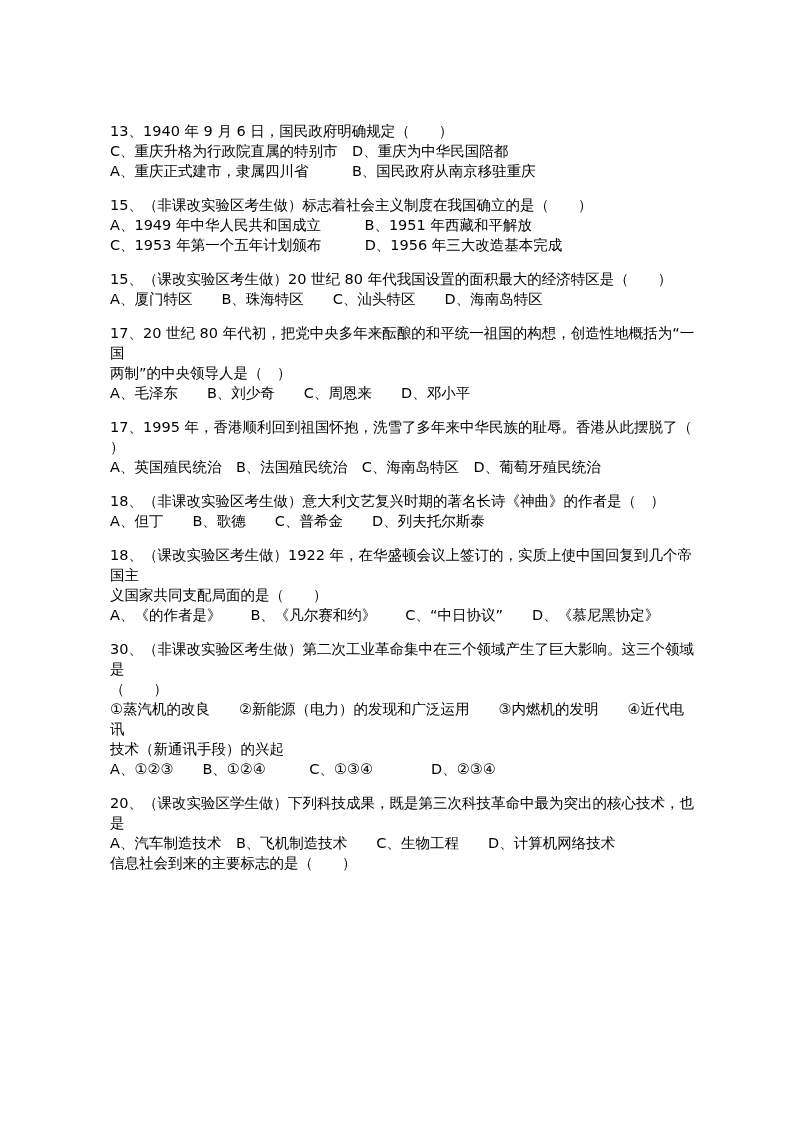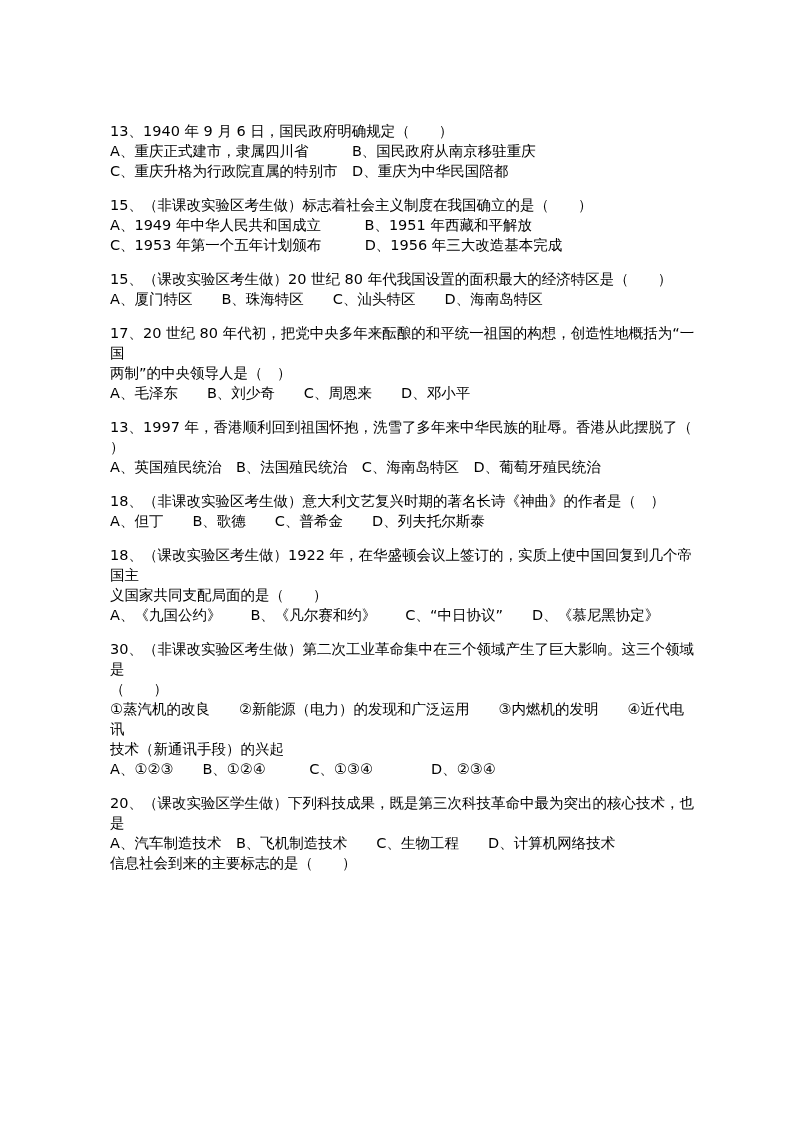--- a/index.html
+++ b/index.html
@@ -28,22 +28,22 @@
     min-height: 20px;
   }
 </style>
 </head>
 <body>
 
 <div class="page">
 
   <div class="question">
     <div class="line">13、1940 年 9 月 6 日，国民政府明确规定（　　）</div>
+    <div class="line">C、重庆升格为行政院直属的特别市　D、重庆为中华民国陪都</div>
     <div class="line">A、重庆正式建市，隶属四川省　　　B、国民政府从南京移驻重庆</div>
-    <div class="line">C、重庆升格为行政院直属的特别市　D、重庆为中华民国陪都</div>
   </div>
 
 
   <div class="question">
     <div class="line">15、（非课改实验区考生做）标志着社会主义制度在我国确立的是（　　）</div>
     <div class="line">A、1949 年中华人民共和国成立　　　B、1951 年西藏和平解放</div>
     <div class="line">C、1953 年第一个五年计划颁布　　　D、1956 年三大改造基本完成</div>
   </div>
 
   <div class="question">
@@ -51,34 +51,34 @@
     <div class="line">A、厦门特区　　B、珠海特区　　C、汕头特区　　D、海南岛特区</div>
   </div>
 
   <div class="question">
     <div class="line">17、20 世纪 80 年代初，把党中央多年来酝酿的和平统一祖国的构想，创造性地概括为“一国</div>
     <div class="line">两制”的中央领导人是（　）</div>
     <div class="line">A、毛泽东　　B、刘少奇　　C、周恩来　　D、邓小平</div>
   </div>
 
   <div class="question">
-    <div class="line">13、1997 年，香港顺利回到祖国怀抱，洗雪了多年来中华民族的耻辱。香港从此摆脱了（</div>
+    <div class="line">17、1995 年，香港顺利回到祖国怀抱，洗雪了多年来中华民族的耻辱。香港从此摆脱了（</div>
     <div class="line">）</div>
     <div class="line">A、英国殖民统治　B、法国殖民统治　C、海南岛特区　D、葡萄牙殖民统治</div>
   </div>
 
   <div class="question">
     <div class="line">18、（非课改实验区考生做）意大利文艺复兴时期的著名长诗《神曲》的作者是（　）</div>
     <div class="line">A、但丁　　B、歌德　　C、普希金　　D、列夫托尔斯泰</div>
   </div>
 
   <div class="question">
     <div class="line">18、（课改实验区考生做）1922 年，在华盛顿会议上签订的，实质上使中国回复到几个帝国主</div>
     <div class="line">义国家共同支配局面的是（　　）</div>
-    <div class="line">A、《九国公约》　　B、《凡尔赛和约》　　C、“中日协议”　　D、《慕尼黑协定》</div>
+    <div class="line">A、《的作者是》　　B、《凡尔赛和约》　　C、“中日协议”　　D、《慕尼黑协定》</div>
   </div>
 
 
   <div class="question">
     <div class="line">30、（非课改实验区考生做）第二次工业革命集中在三个领域产生了巨大影响。这三个领域是</div>
     <div class="line">（　　）</div>
     <div class="line">①蒸汽机的改良　　②新能源（电力）的发现和广泛运用　　③内燃机的发明　　④近代电讯</div>
     <div class="line">技术（新通讯手段）的兴起</div>
     <div class="line">A、①②③　　B、①②④　　　C、①③④　　　　D、②③④</div>
   </div>

